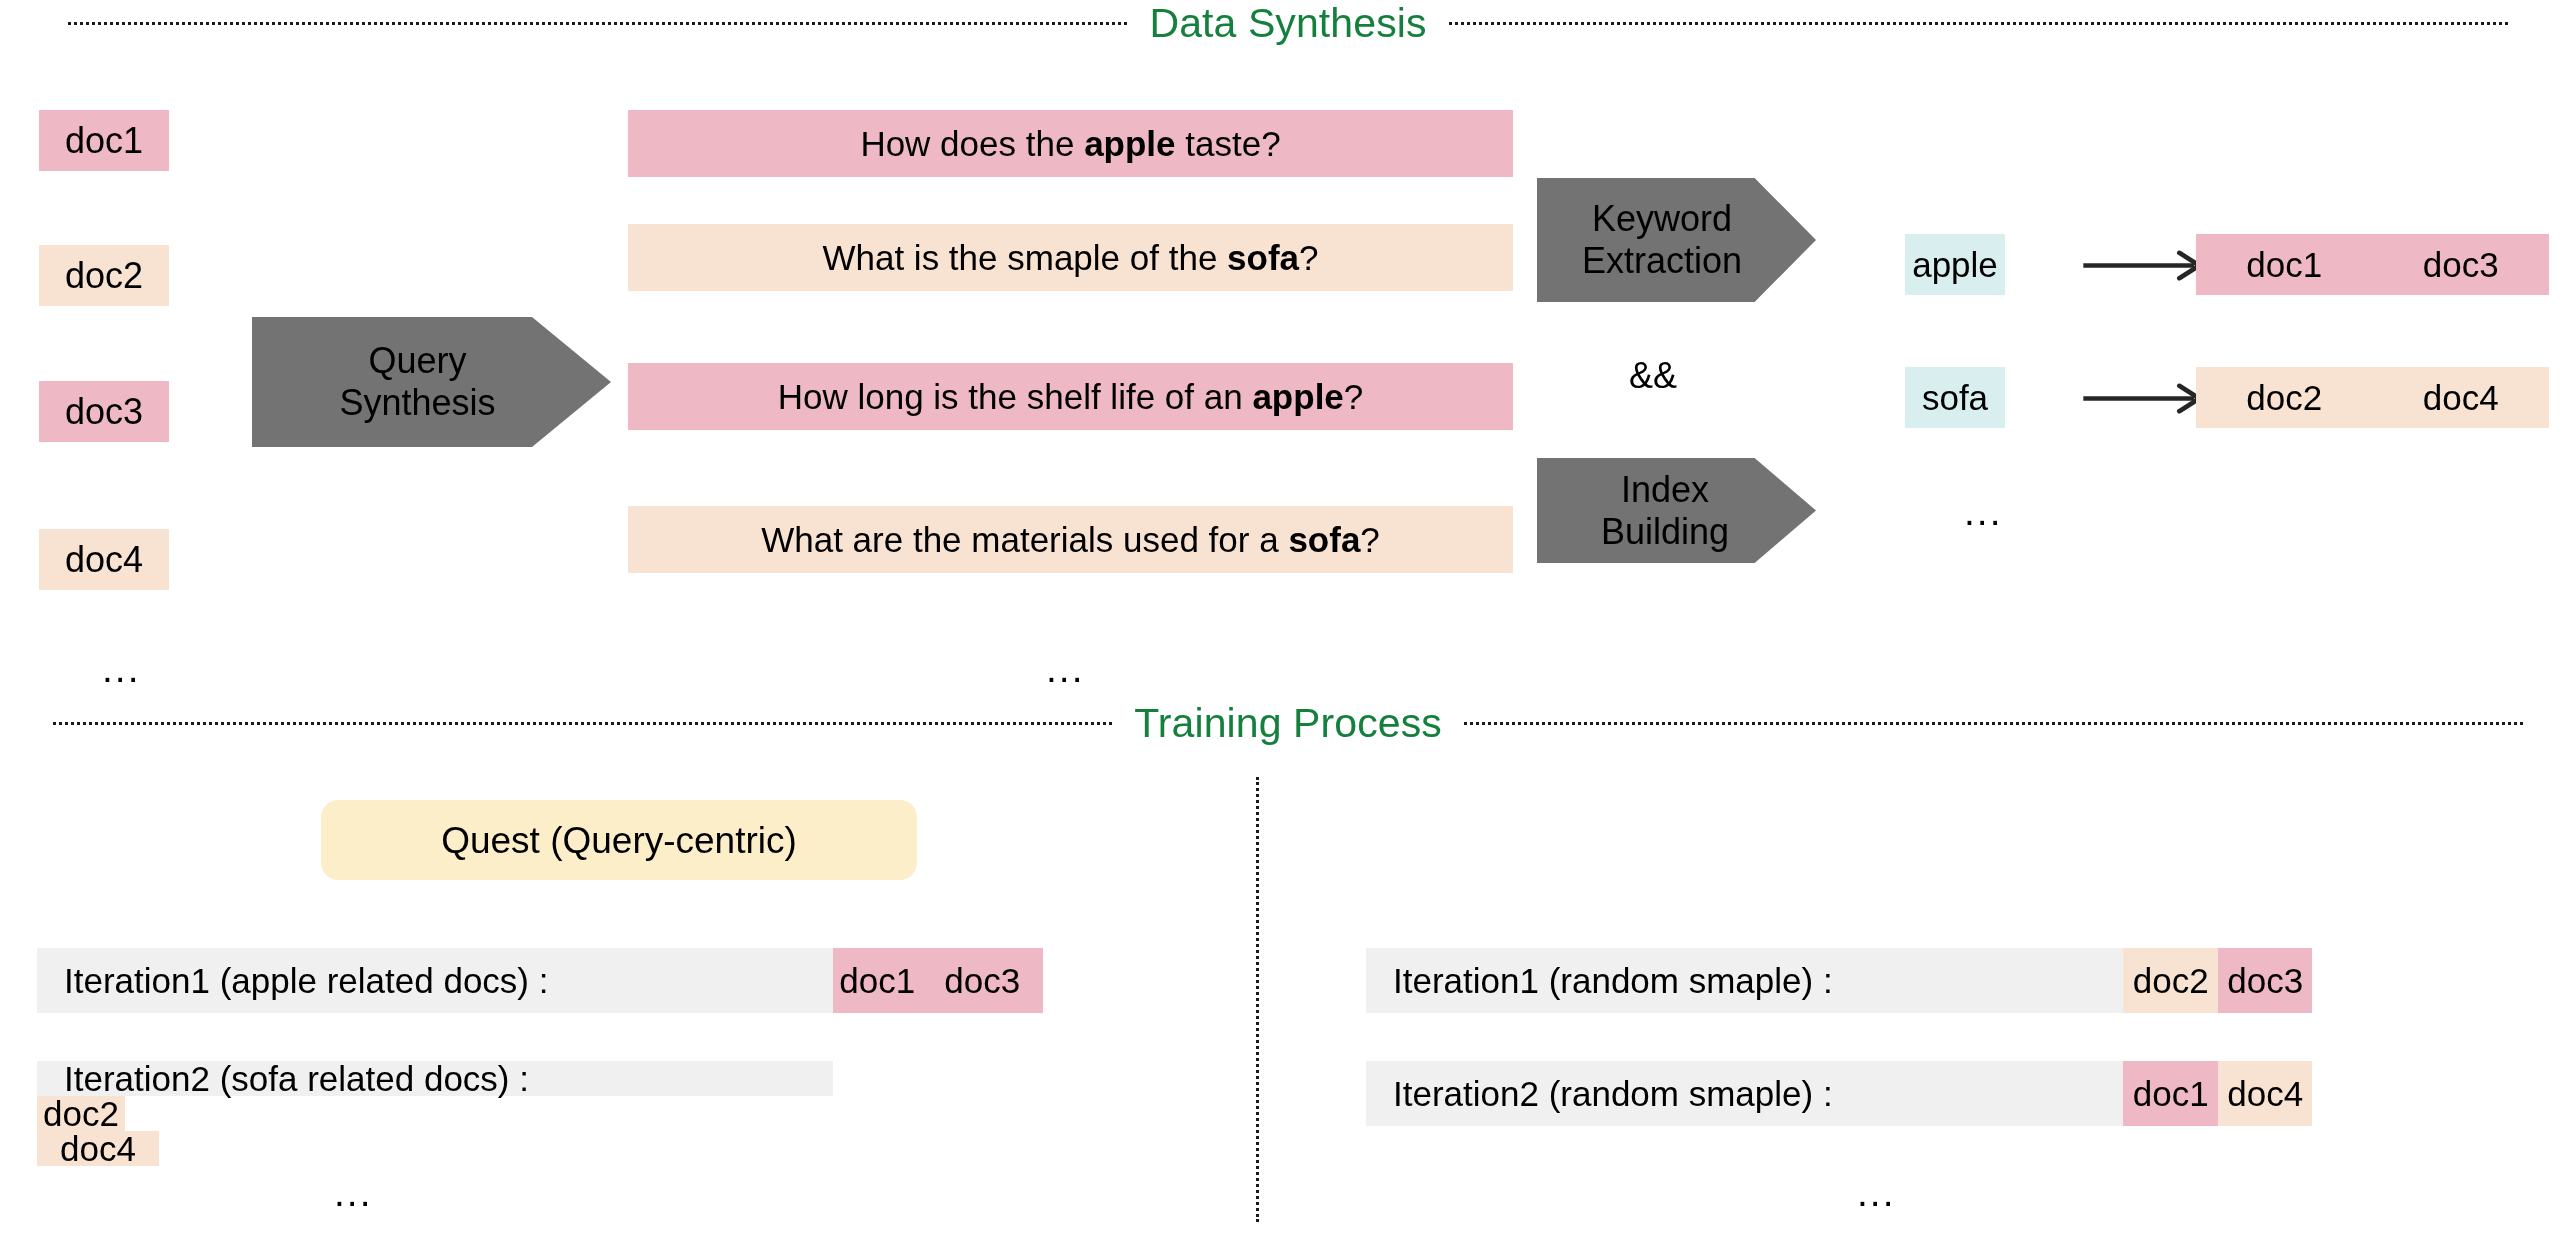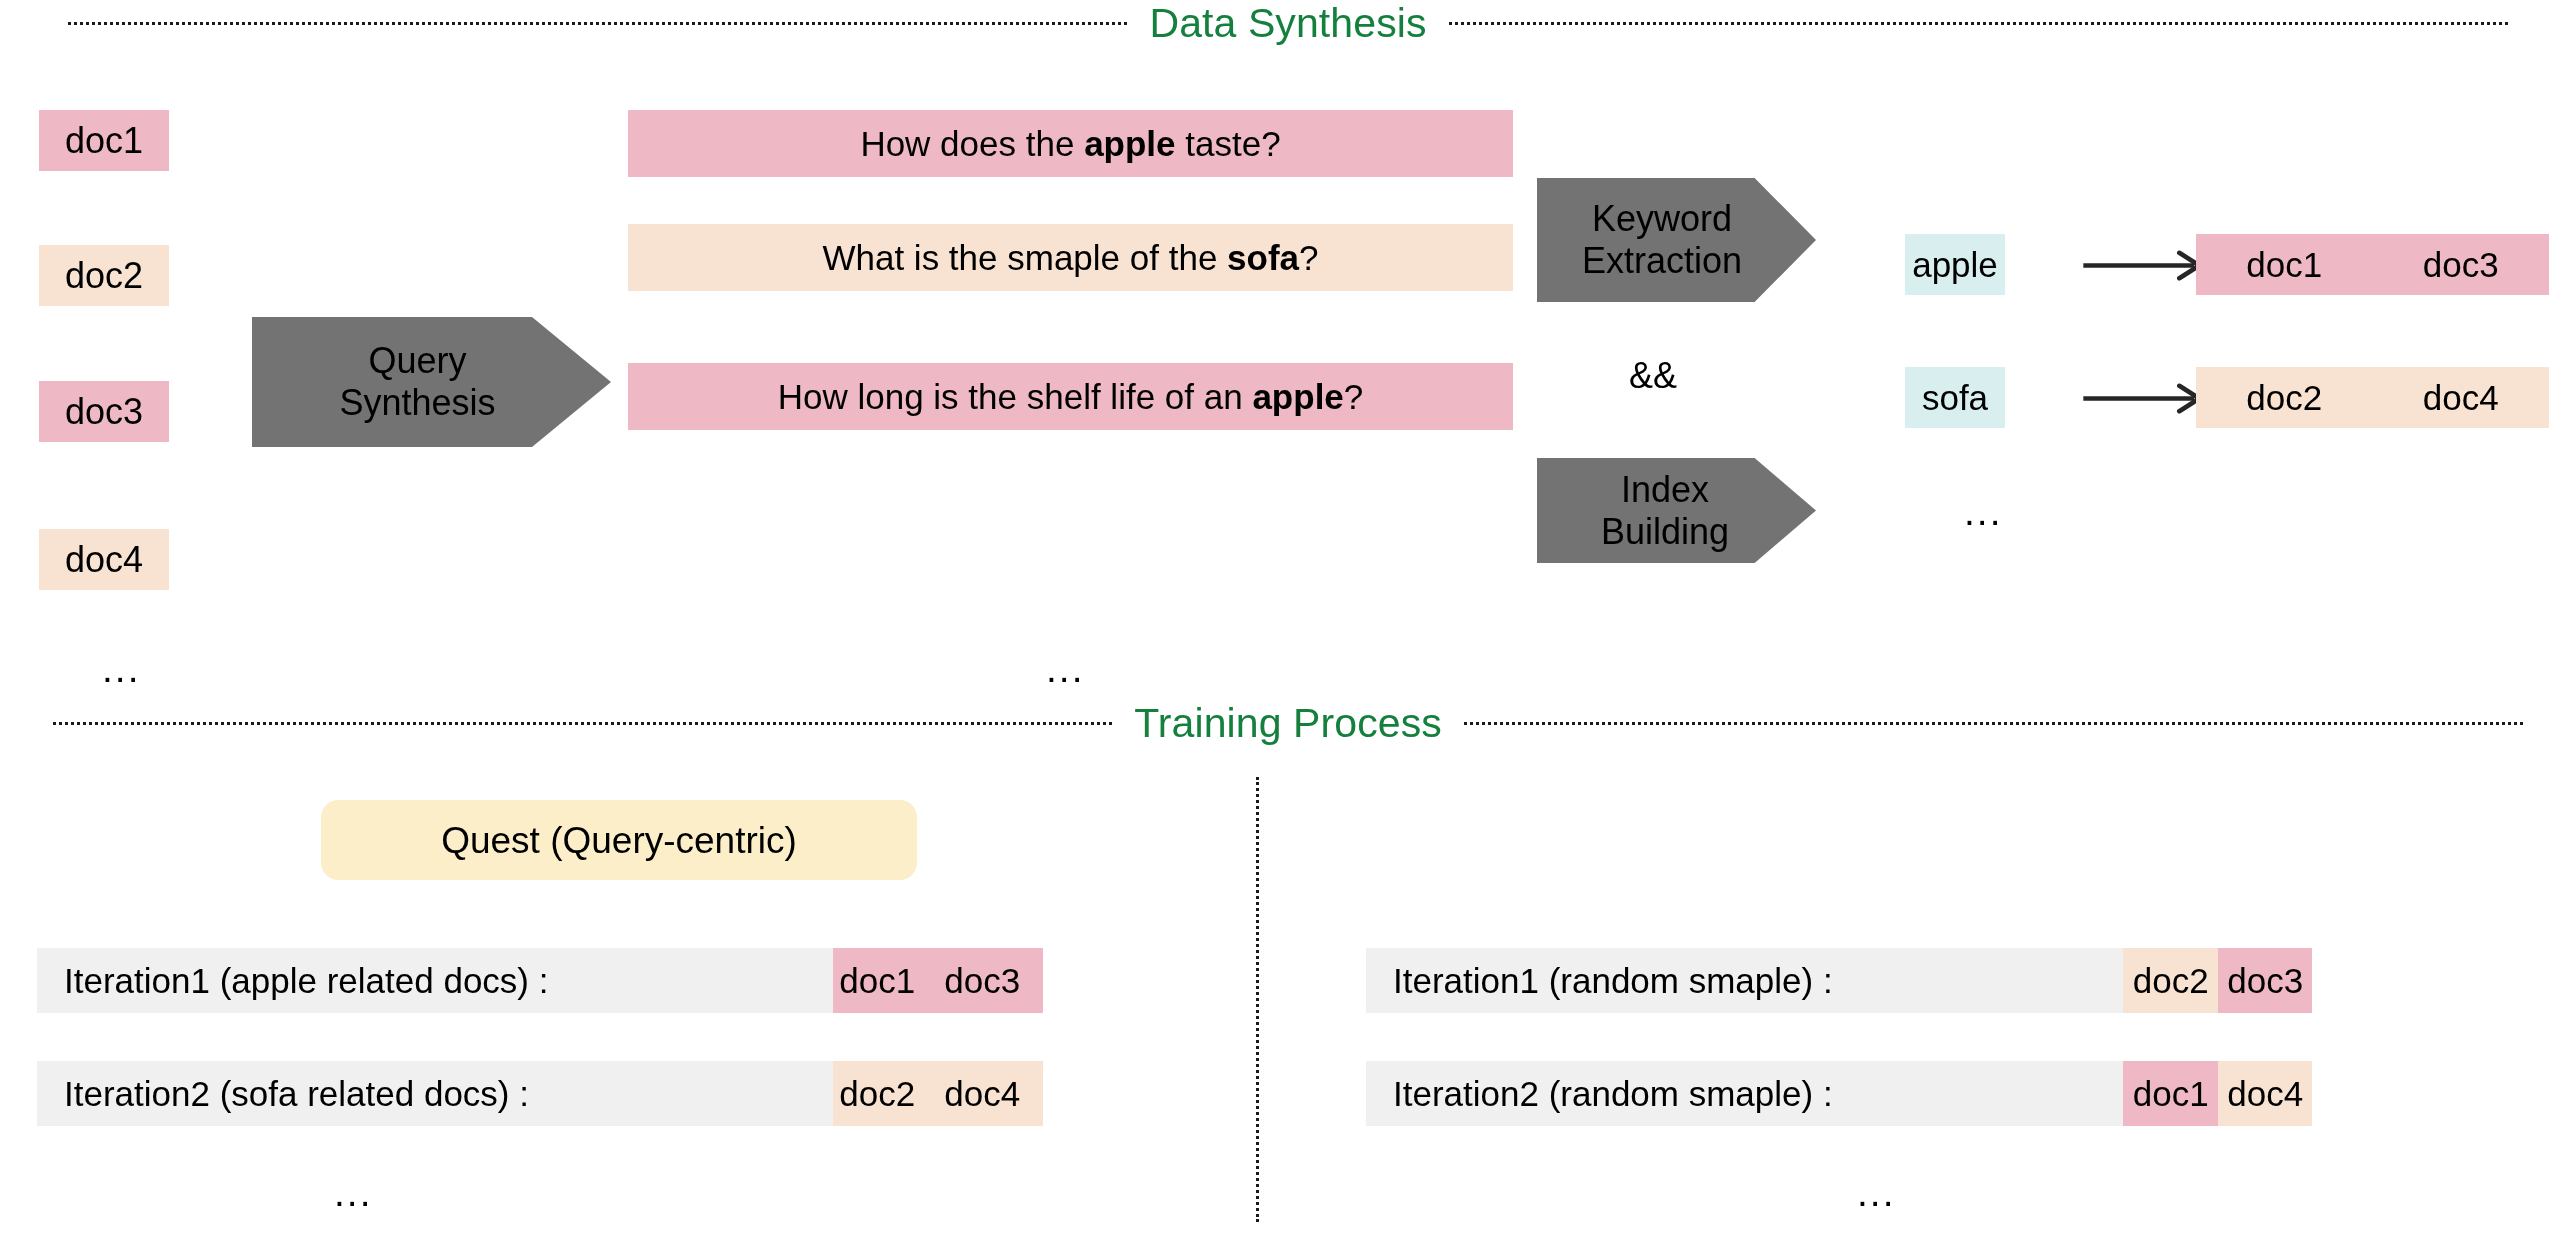--- a/index.html
+++ b/index.html
@@ -184,20 +184,23 @@
 
   <div class="query-box c-pink" style="top:110px;">
     <span><span>How does the </span><b>apple</b><span> taste?</span></span>
   </div>
   <div class="query-box c-peach" style="top:224px;">
     <span><span>What is the smaple of the </span><b>sofa</b><span>?</span></span>
   </div>
   <div class="query-box c-pink" style="top:363px;">
     <span><span>How long is the shelf life of an </span><b>apple</b><span>?</span></span>
   </div>
+  <div class="query-box c-peach" style="top:506px;">
+    <span><span>What are the materials used for a </span><b>sofa</b><span>?</span></span>
+  </div>
   <div class="ellipsis" style="left:1046px; top:649px;">...</div>
 
   <div class="penta" style="left:1537px; top:178px; width:279px; height:124px;">
     <span class="inner">
       <span class="pl">Keyword</span>
       <span class="pl">Extraction</span>
     </span>
   </div>
 
   <div class="abs" style="left:1629px; top:358px; font-size:36px; line-height:1;">&amp;&amp;</div>
@@ -246,21 +249,21 @@
   <div class="panel-title" style="left:321px; top:800px; width:596px;">
     <span>Quest (Query-centric)</span>
   </div>
 
   <div class="iter-row" style="left:37px; top:948px;">
     <div class="iter-label" style="width:752px;">Iteration1 (apple related docs) :</div>
     <div class="iter-chip c-pink" style="width:88px;">doc1</div>
     <div class="iter-chip c-pink" style="width:122px;">doc3</div>
   </div>
 
-  <div class="iter-row" style="left:37px; top:1061px;">
+  <div class="iter-row" style="left:37px; top:1061px;flex-direction:column;">
     <div class="iter-label" style="width:752px;">Iteration2 (sofa related docs) :</div>
     <div class="iter-chip c-peach" style="width:88px;">doc2</div>
     <div class="iter-chip c-peach" style="width:122px;">doc4</div>
   </div>
 
   <div class="ellipsis" style="left:334px; top:1173px;">...</div>
 
 
   <div class="iter-row" style="left:1366px; top:948px;">
     <div class="iter-label" style="width:713px;text-align:center;">Iteration1 (random smaple) :</div>

